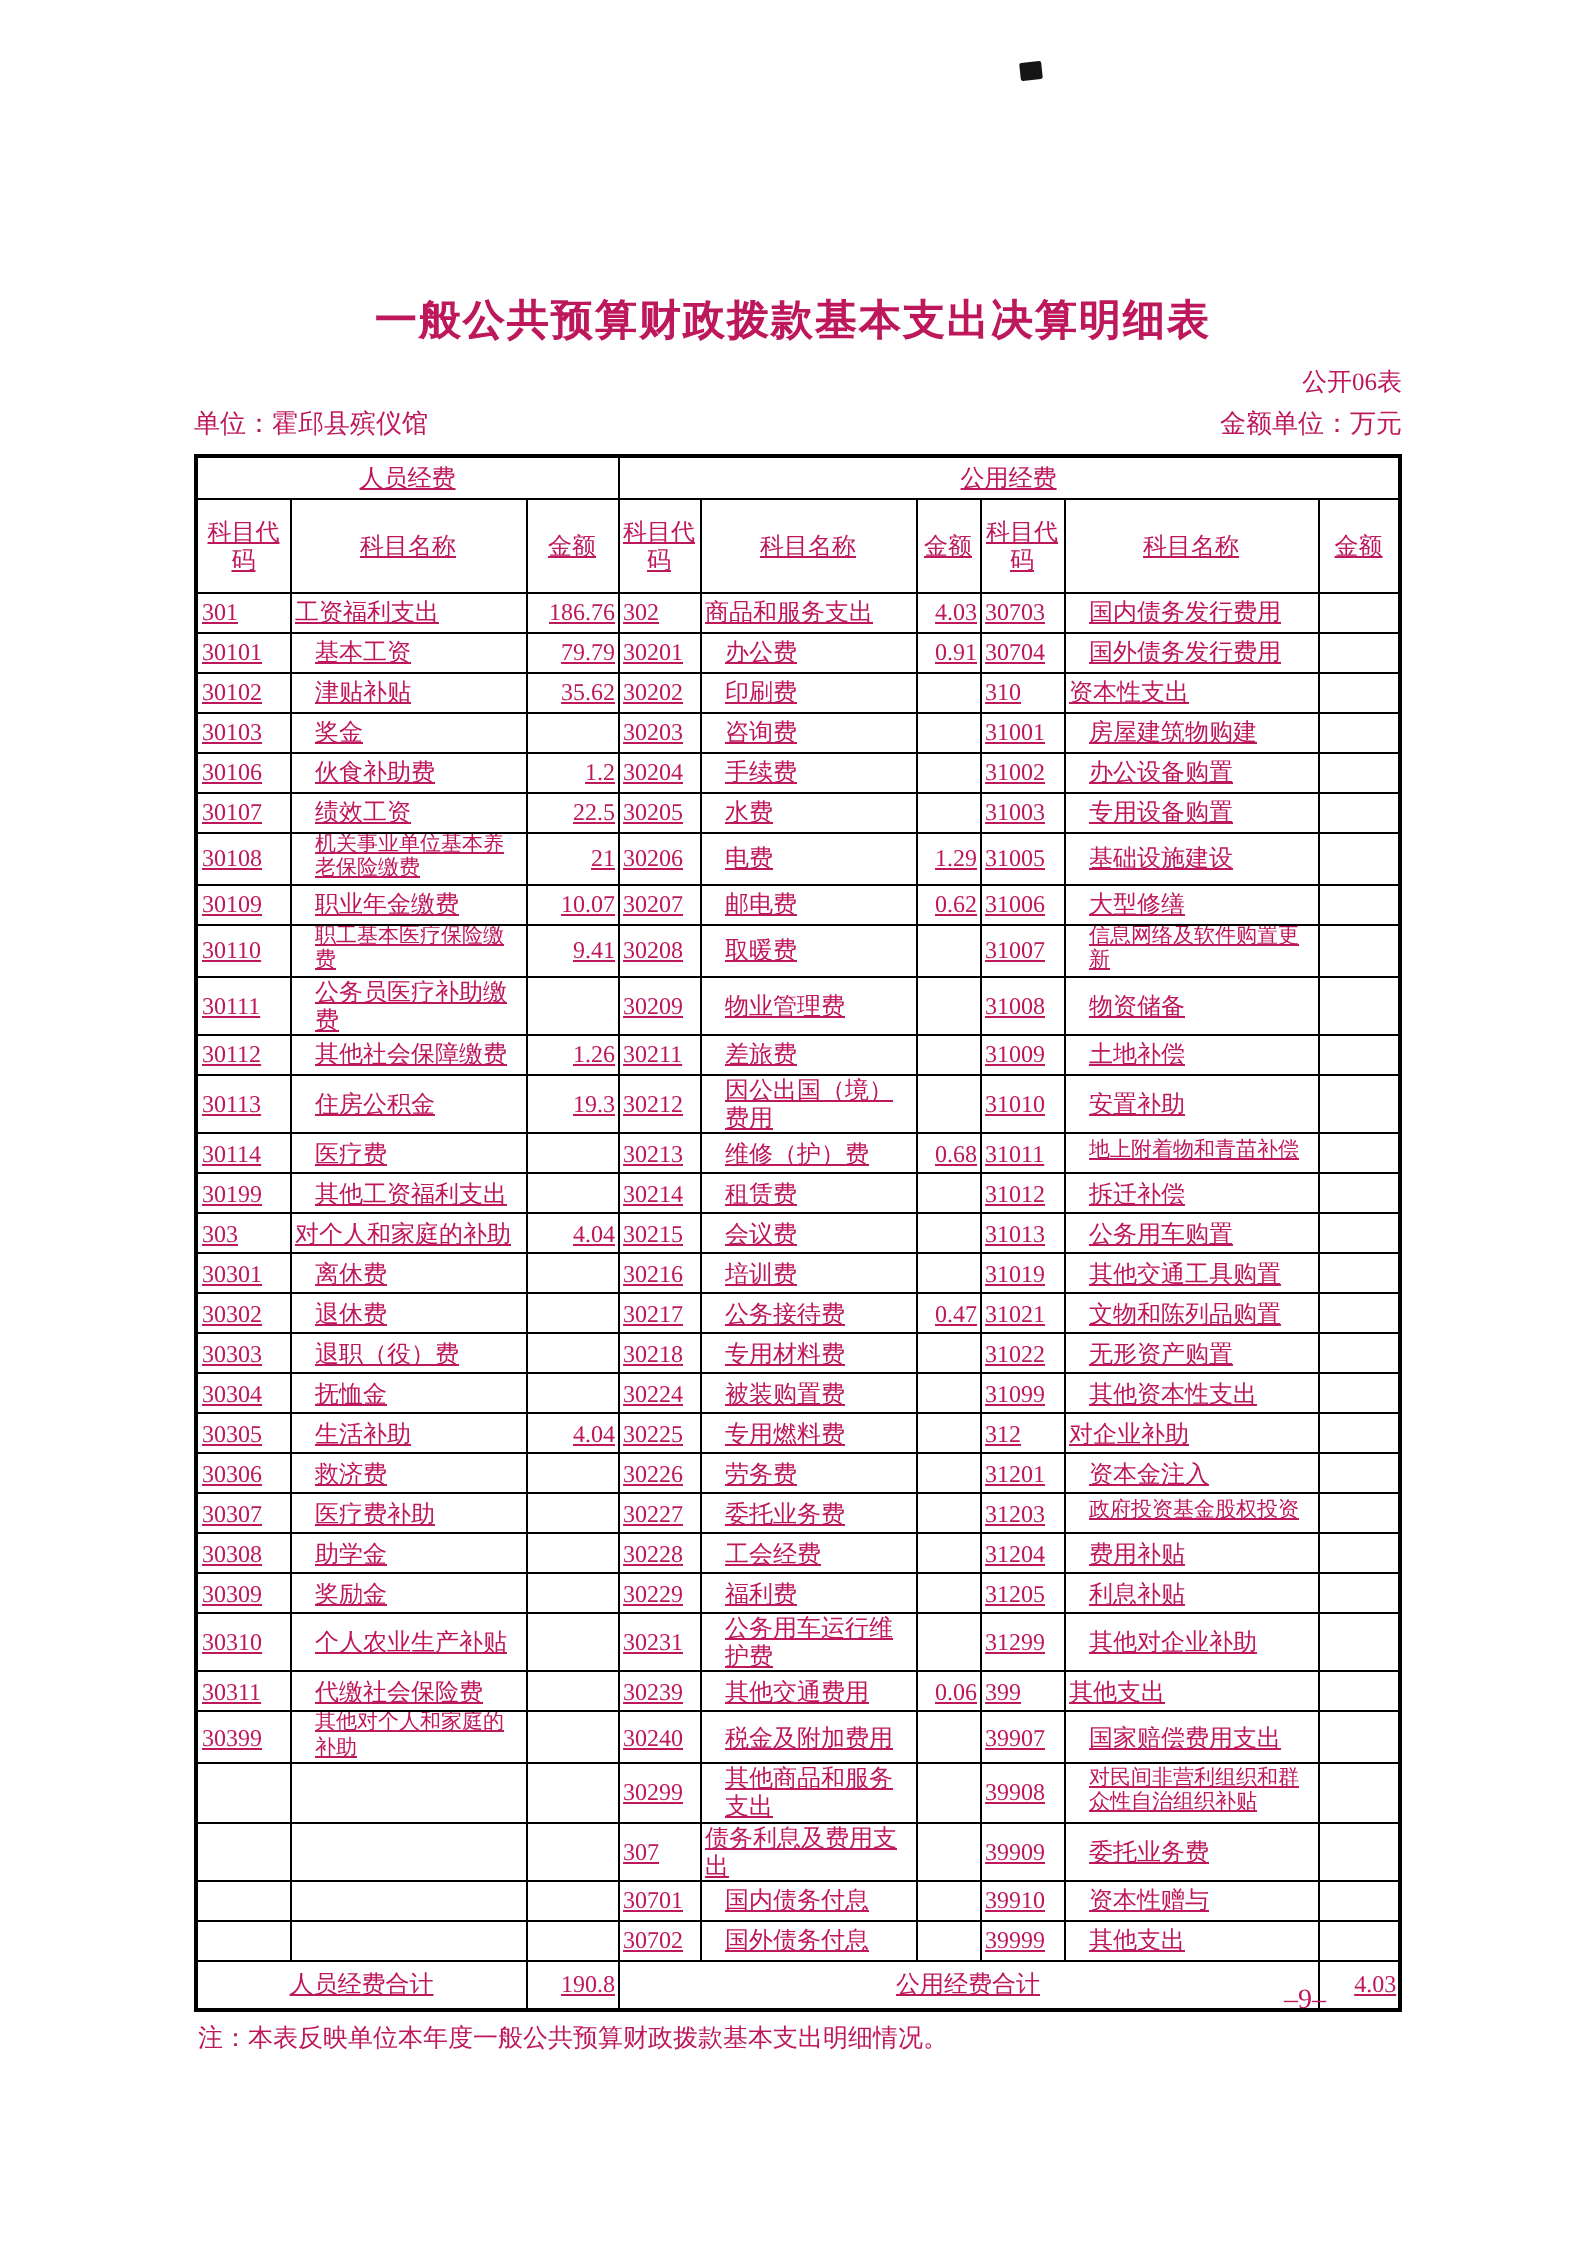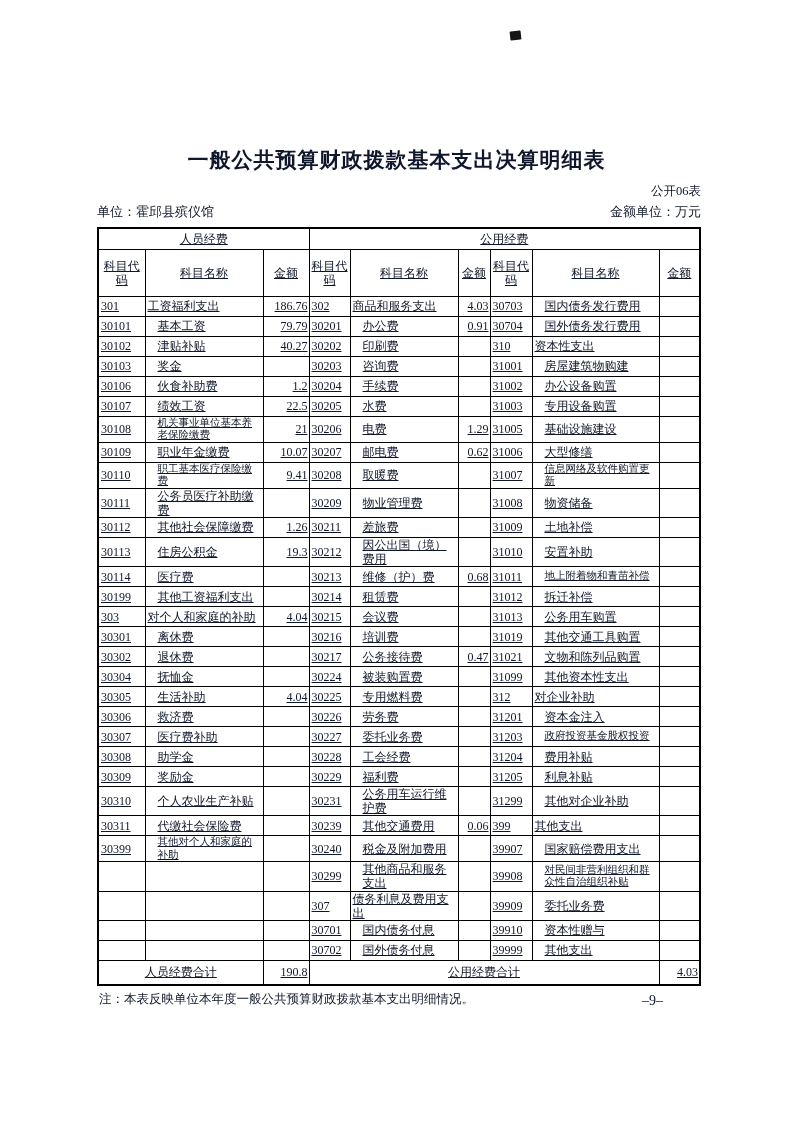--- a/index.html
+++ b/index.html
@@ -6,21 +6,21 @@
     margin: 0;
     padding: 0;
     background: #ffffff;
   }
   .page {
     position: relative;
     width: 793px;
     height: 1122px;
     background: #ffffff;
     font-family: "Liberation Serif", "DejaVu Serif", serif;
-    color: #0f172a;
+    color: #be185d;
     overflow: hidden;
   }
   .artifact {
     position: absolute;
     top: 31px;
     left: 510px;
     width: 11px;
     height: 9px;
     background: #151515;
     border-radius: 1px;
@@ -171,21 +171,21 @@
             <td class="code">30201</td>
             <td class="name sub">办公费</td>
             <td class="amount">0.91</td>
             <td class="code">30704</td>
             <td class="name sub">国外债务发行费用</td>
             <td class="amount"></td>
           </tr>
           <tr>
             <td class="code">30102</td>
             <td class="name sub">津贴补贴</td>
-            <td class="amount">40.27</td>
+            <td class="amount">35.62</td>
             <td class="code">30202</td>
             <td class="name sub">印刷费</td>
             <td class="amount"></td>
             <td class="code">310</td>
             <td class="name">资本性支出</td>
             <td class="amount"></td>
           </tr>
           <tr>
             <td class="code">30103</td>
             <td class="name sub">奖金</td>
@@ -331,20 +331,31 @@
           </tr>
           <tr>
             <td class="code">30302</td>
             <td class="name sub">退休费</td>
             <td class="amount"></td>
             <td class="code">30217</td>
             <td class="name sub">公务接待费</td>
             <td class="amount">0.47</td>
             <td class="code">31021</td>
             <td class="name sub">文物和陈列品购置</td>
+            <td class="amount"></td>
+          </tr>
+          <tr>
+            <td class="code">30303</td>
+            <td class="name sub">退职（役）费</td>
+            <td class="amount"></td>
+            <td class="code">30218</td>
+            <td class="name sub">专用材料费</td>
+            <td class="amount"></td>
+            <td class="code">31022</td>
+            <td class="name sub">无形资产购置</td>
             <td class="amount"></td>
           </tr>
           <tr>
             <td class="code">30304</td>
             <td class="name sub">抚恤金</td>
             <td class="amount"></td>
             <td class="code">30224</td>
             <td class="name sub">被装购置费</td>
             <td class="amount"></td>
             <td class="code">31099</td>

